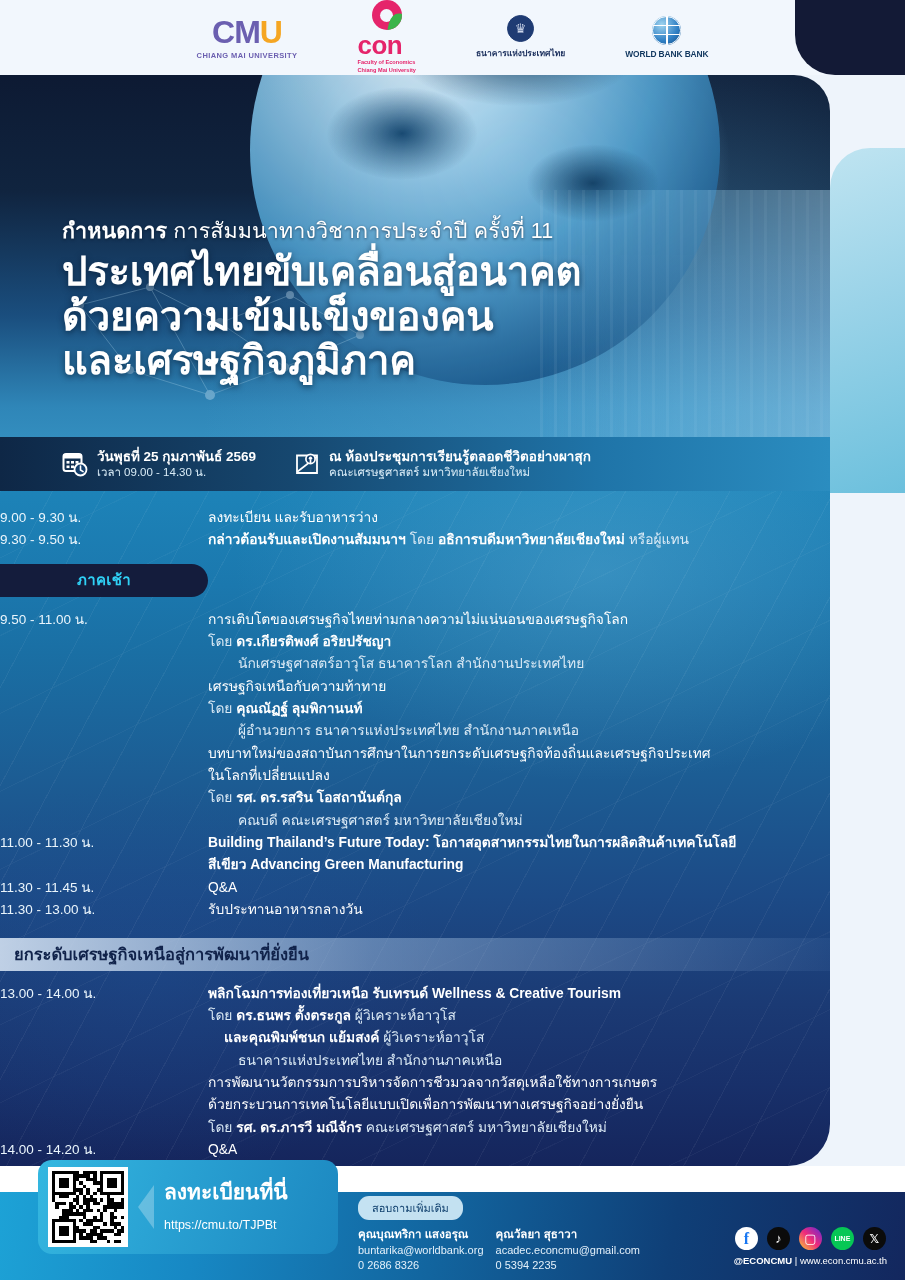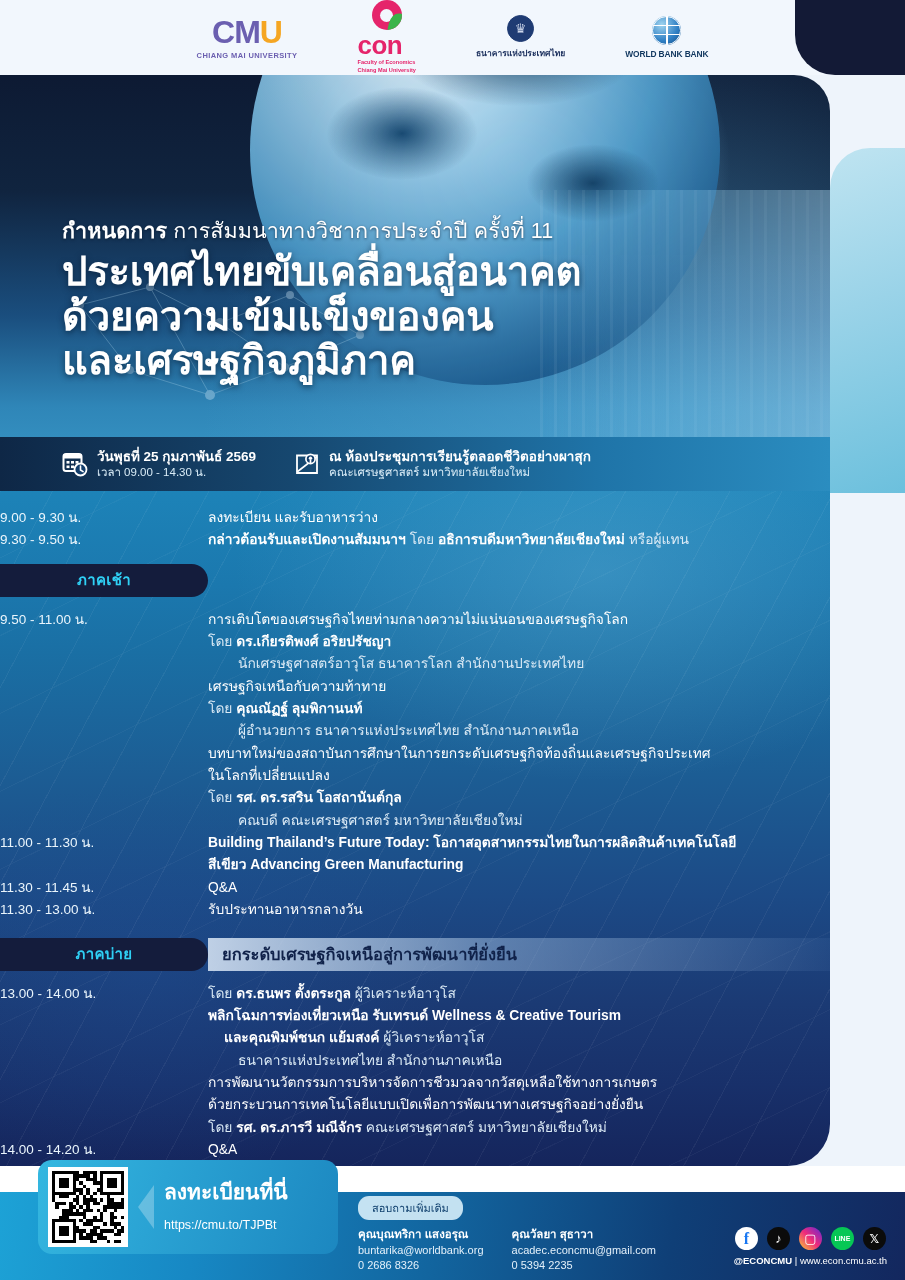--- a/index.html
+++ b/index.html
@@ -219,21 +219,21 @@
   }
   .qr-txt{ color:#fff; }
   .qr-t1{ font-size:21px;font-weight:bold;line-height:1.1; }
   .qr-t2{ font-size:12.5px;line-height:1.3;margin-top:14px; }
 
   .contact{ position:absolute; left:358px; bottom:6px; z-index:7; }
   .contact-pill{
     display:inline-block; background:rgba(205,232,245,.95); color:#10406e;
     font-size:11px; padding:3px 14px; border-radius:11px; margin-bottom:6px;
   }
-  .contact-cols{ display:flex; gap:28px; }
+  .contact-cols{ display:flex; gap:12px; }
   .cc{ color:#ffffff; line-height:1.42; }
   .cc .nm{ font-size:11.5px; font-weight:bold; }
   .cc .dt{ font-size:11px; color:#e3f0fa; }
 
   .social{ position:absolute; right:18px; bottom:14px; z-index:7; text-align:center; }
   .social-row{ display:flex; gap:9px; justify-content:center; }
   .sic{
     width:23px;height:23px;border-radius:50%;display:flex;align-items:center;justify-content:center;
     font-size:13px;font-weight:bold;color:#fff;
   }
@@ -400,33 +400,30 @@
       <div class="time">11.30 - 11.45 น.</div>
       <div class="desc"><span>Q&amp;A</span></div>
     </div>
 
     <div class="row">
       <div class="time">11.30 - 13.00 น.</div>
       <div class="desc"><span>รับประทานอาหารกลางวัน</span></div>
     </div>
 
     <div class="sec-bar pm" style="margin-top:16px">
-      <div class="pill">
-          <span>ภาคบ่าย</span>
-        </div>
       <div class="bar">
           <span>ยกระดับเศรษฐกิจเหนือสู่การพัฒนาที่ยั่งยืน</span>
         </div>
     </div>
 
     <div class="row" style="padding-top:12px">
       <div class="time">13.00 - 14.00 น.</div>
       <div class="desc">
+        <div><b>พลิกโฉมการท่องเที่ยวเหนือ รับเทรนด์ Wellness &amp; Creative Tourism</b></div>
         <div><span class="light">โดย </span><b>ดร.ธนพร ตั้งตระกูล</b><span class="light"> ผู้วิเคราะห์อาวุโส</span></div>
-        <div><b>พลิกโฉมการท่องเที่ยวเหนือ รับเทรนด์ Wellness &amp; Creative Tourism</b></div>
         <div class="ind2"><b>และ</b><b>คุณพิมพ์ชนก แย้มสงค์</b><span class="light"> ผู้วิเคราะห์อาวุโส</span></div>
         <div class="ind light">ธนาคารแห่งประเทศไทย สำนักงานภาคเหนือ</div>
         <div>การพัฒนานวัตกรรมการบริหารจัดการชีวมวลจากวัสดุเหลือใช้ทางการเกษตร</div>
         <div>ด้วยกระบวนการเทคโนโลยีแบบเปิดเพื่อการพัฒนาทางเศรษฐกิจอย่างยั่งยืน</div>
         <div><span class="light">โดย </span><b>รศ. ดร.ภารวี มณีจักร</b><span class="light"> คณะเศรษฐศาสตร์ มหาวิทยาลัยเชียงใหม่</span></div>
       </div>
     </div>
 
     <div class="row">
       <div class="time">14.00 - 14.20 น.</div>

